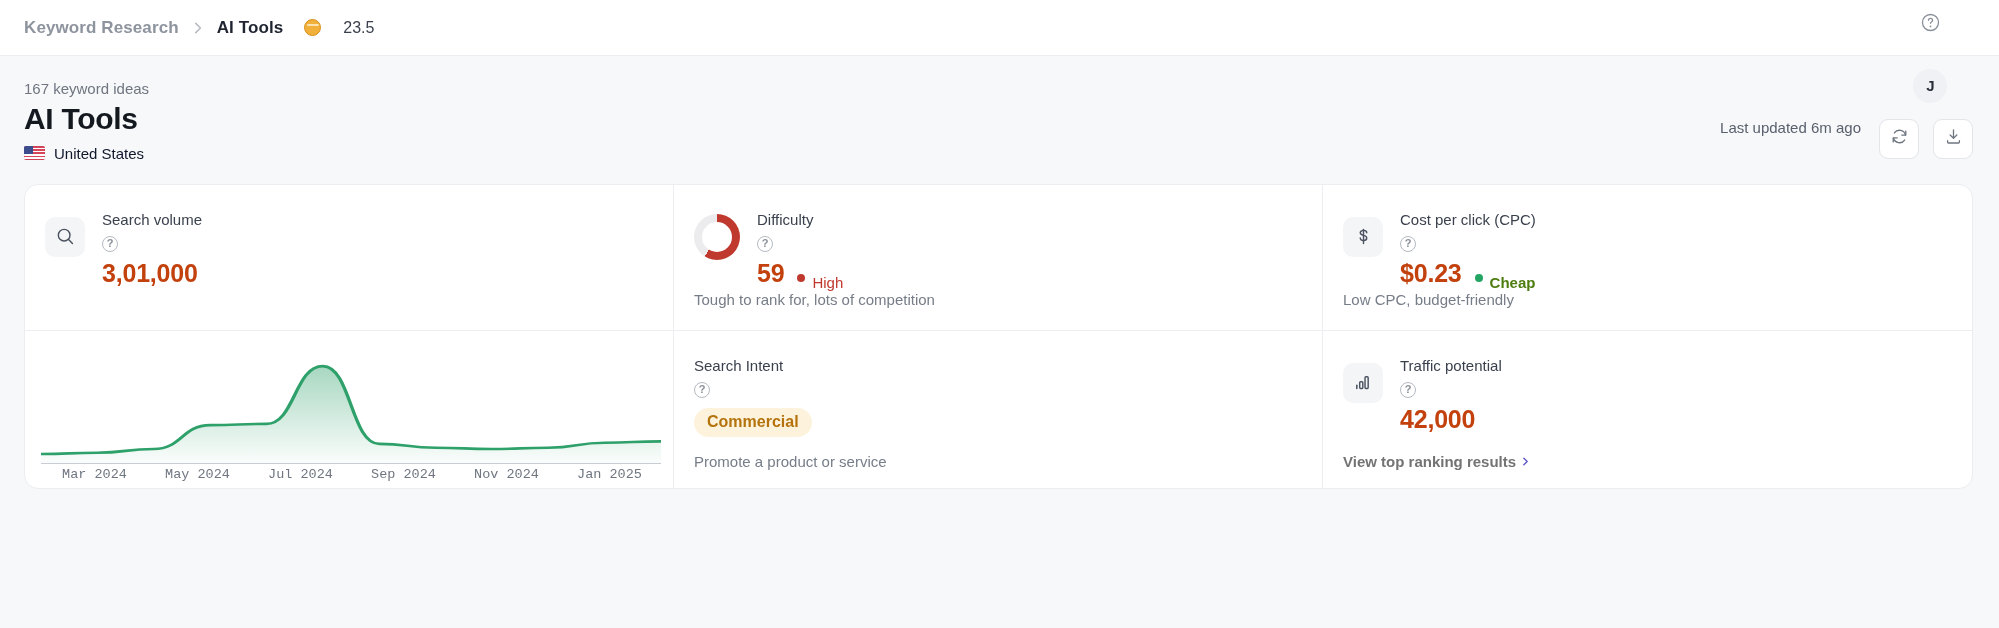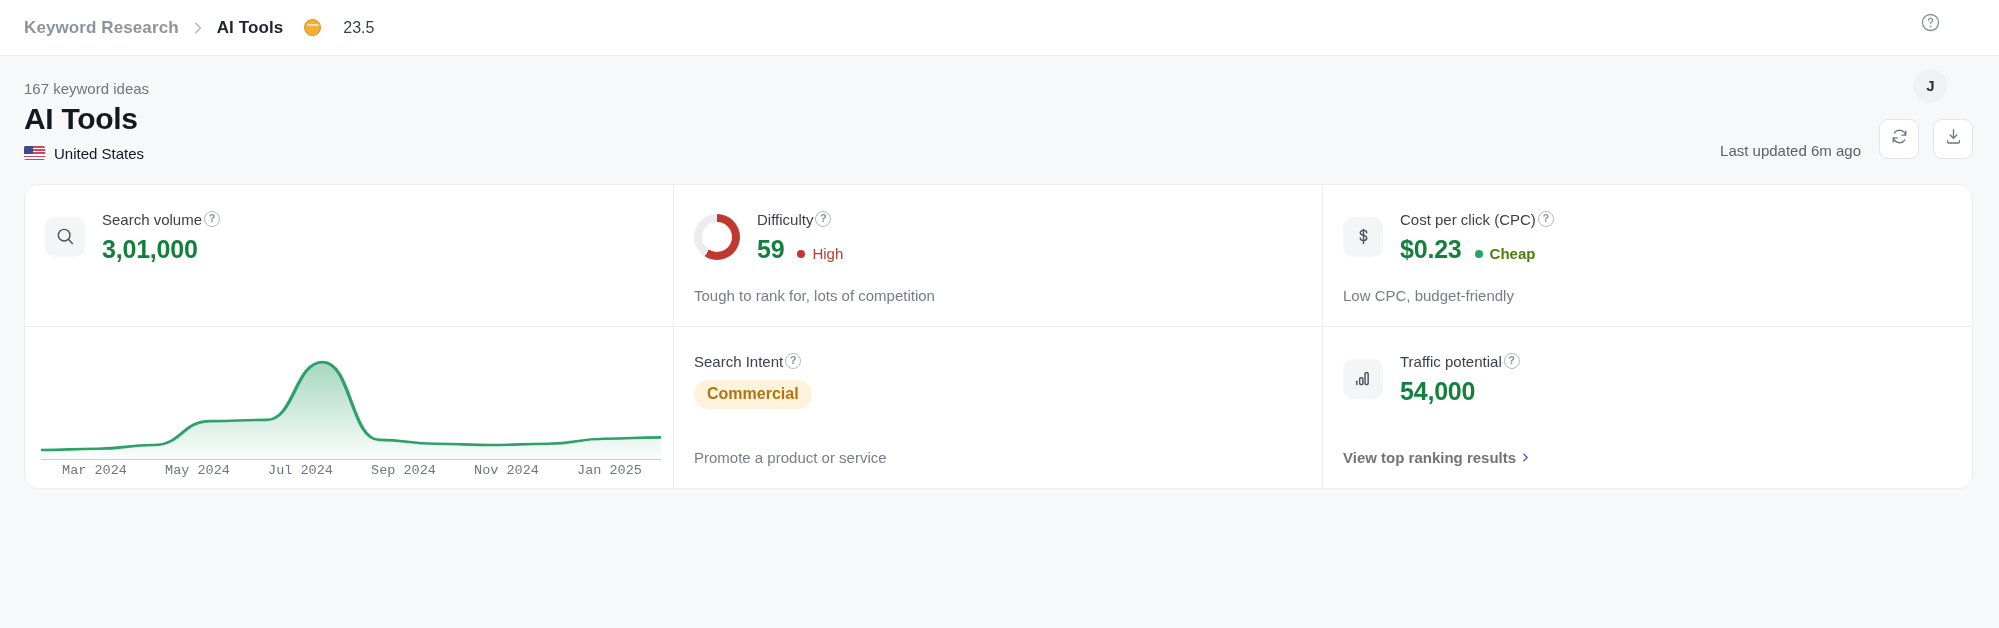--- a/index.html
+++ b/index.html
@@ -138,21 +138,21 @@
     left: 0; top: 0;
     width: 9px; height: 7.5px;
     background: #3c4d8e;
   }
 
   .head-actions {
     position: absolute;
     right: 26px;
     bottom: 3px;
     display: flex;
-    align-items: flex-end;
+    align-items: flex-start;
     gap: 14px;
   }
   .last-updated {
     font-size: 15px;
     color: #5a616d;
     margin-right: 4px;
   }
   .icon-btn {
     width: 40px; height: 40px;
     border: 1px solid #e3e5e9;
@@ -193,22 +193,23 @@
     width: 40px; height: 40px;
     border-radius: 10px;
     background: #f4f5f7;
     display: flex; align-items: center; justify-content: center;
     flex: none;
     margin-top: 6px;
   }
   .metric-body { display: flex; flex-direction: column; }
   .metric-label-row {
     display: flex;
-    align-items: center;
-    gap: 2px;
+    align-items: flex-start;
+    gap: 8px;
+    flex-direction: column;
   }
   .metric-label {
     font-size: 15px;
     color: #3a414d;
     font-weight: 400;
   }
   .qmark {
     width: 16px; height: 16px;
     border-radius: 50%;
     border: 1.2px solid #b5bac2;
@@ -222,26 +223,26 @@
   }
   .metric-value-row {
     display: flex;
     align-items: baseline;
     gap: 13px;
     margin-top: 7px;
   }
   .metric-value {
     font-size: 25px;
     font-weight: 700;
-    color: #15803d;
+    color: #c2410c;
     letter-spacing: -.2px;
   }
   .metric-tag {
     display: inline-flex;
-    align-items: center;
+    align-items: flex-start;
     gap: 7px;
     font-size: 15px;
     font-weight: 500;
   }
   .dot { width: 8px; height: 8px; border-radius: 50%; flex: none; }
   .metric-desc {
     margin-top: auto;
     font-size: 15px;
     color: #767d88;
   }
@@ -487,21 +488,21 @@
           <rect x="7" y="10.3" width="3.3" height="7" rx="1" stroke="#4b5260" stroke-width="1.5"></rect>
           <rect x="12.6" y="5" width="3.3" height="12.2" rx="1" stroke="#4b5260" stroke-width="1.5"></rect>
         </svg>
       </div>
       <div class="metric-body">
         <div class="metric-label-row">
           <span class="metric-label">Traffic potential</span>
           <span class="qmark">?</span>
         </div>
         <div class="metric-value-row">
-          <span class="metric-value">54,000</span>
+          <span class="metric-value">42,000</span>
         </div>
       </div>
     </div>
     <a class="link" style="color: #737373;">
       <span>View top ranking results</span>
       <span>
         <svg width="11" height="11" viewBox="0 0 12 12" fill="none">
           <path d="M4.2 2.4L7.8 6l-3.6 3.6" stroke="#5b53c8" stroke-width="1.5" stroke-linecap="round" stroke-linejoin="round"></path>
         </svg>
       </span>

